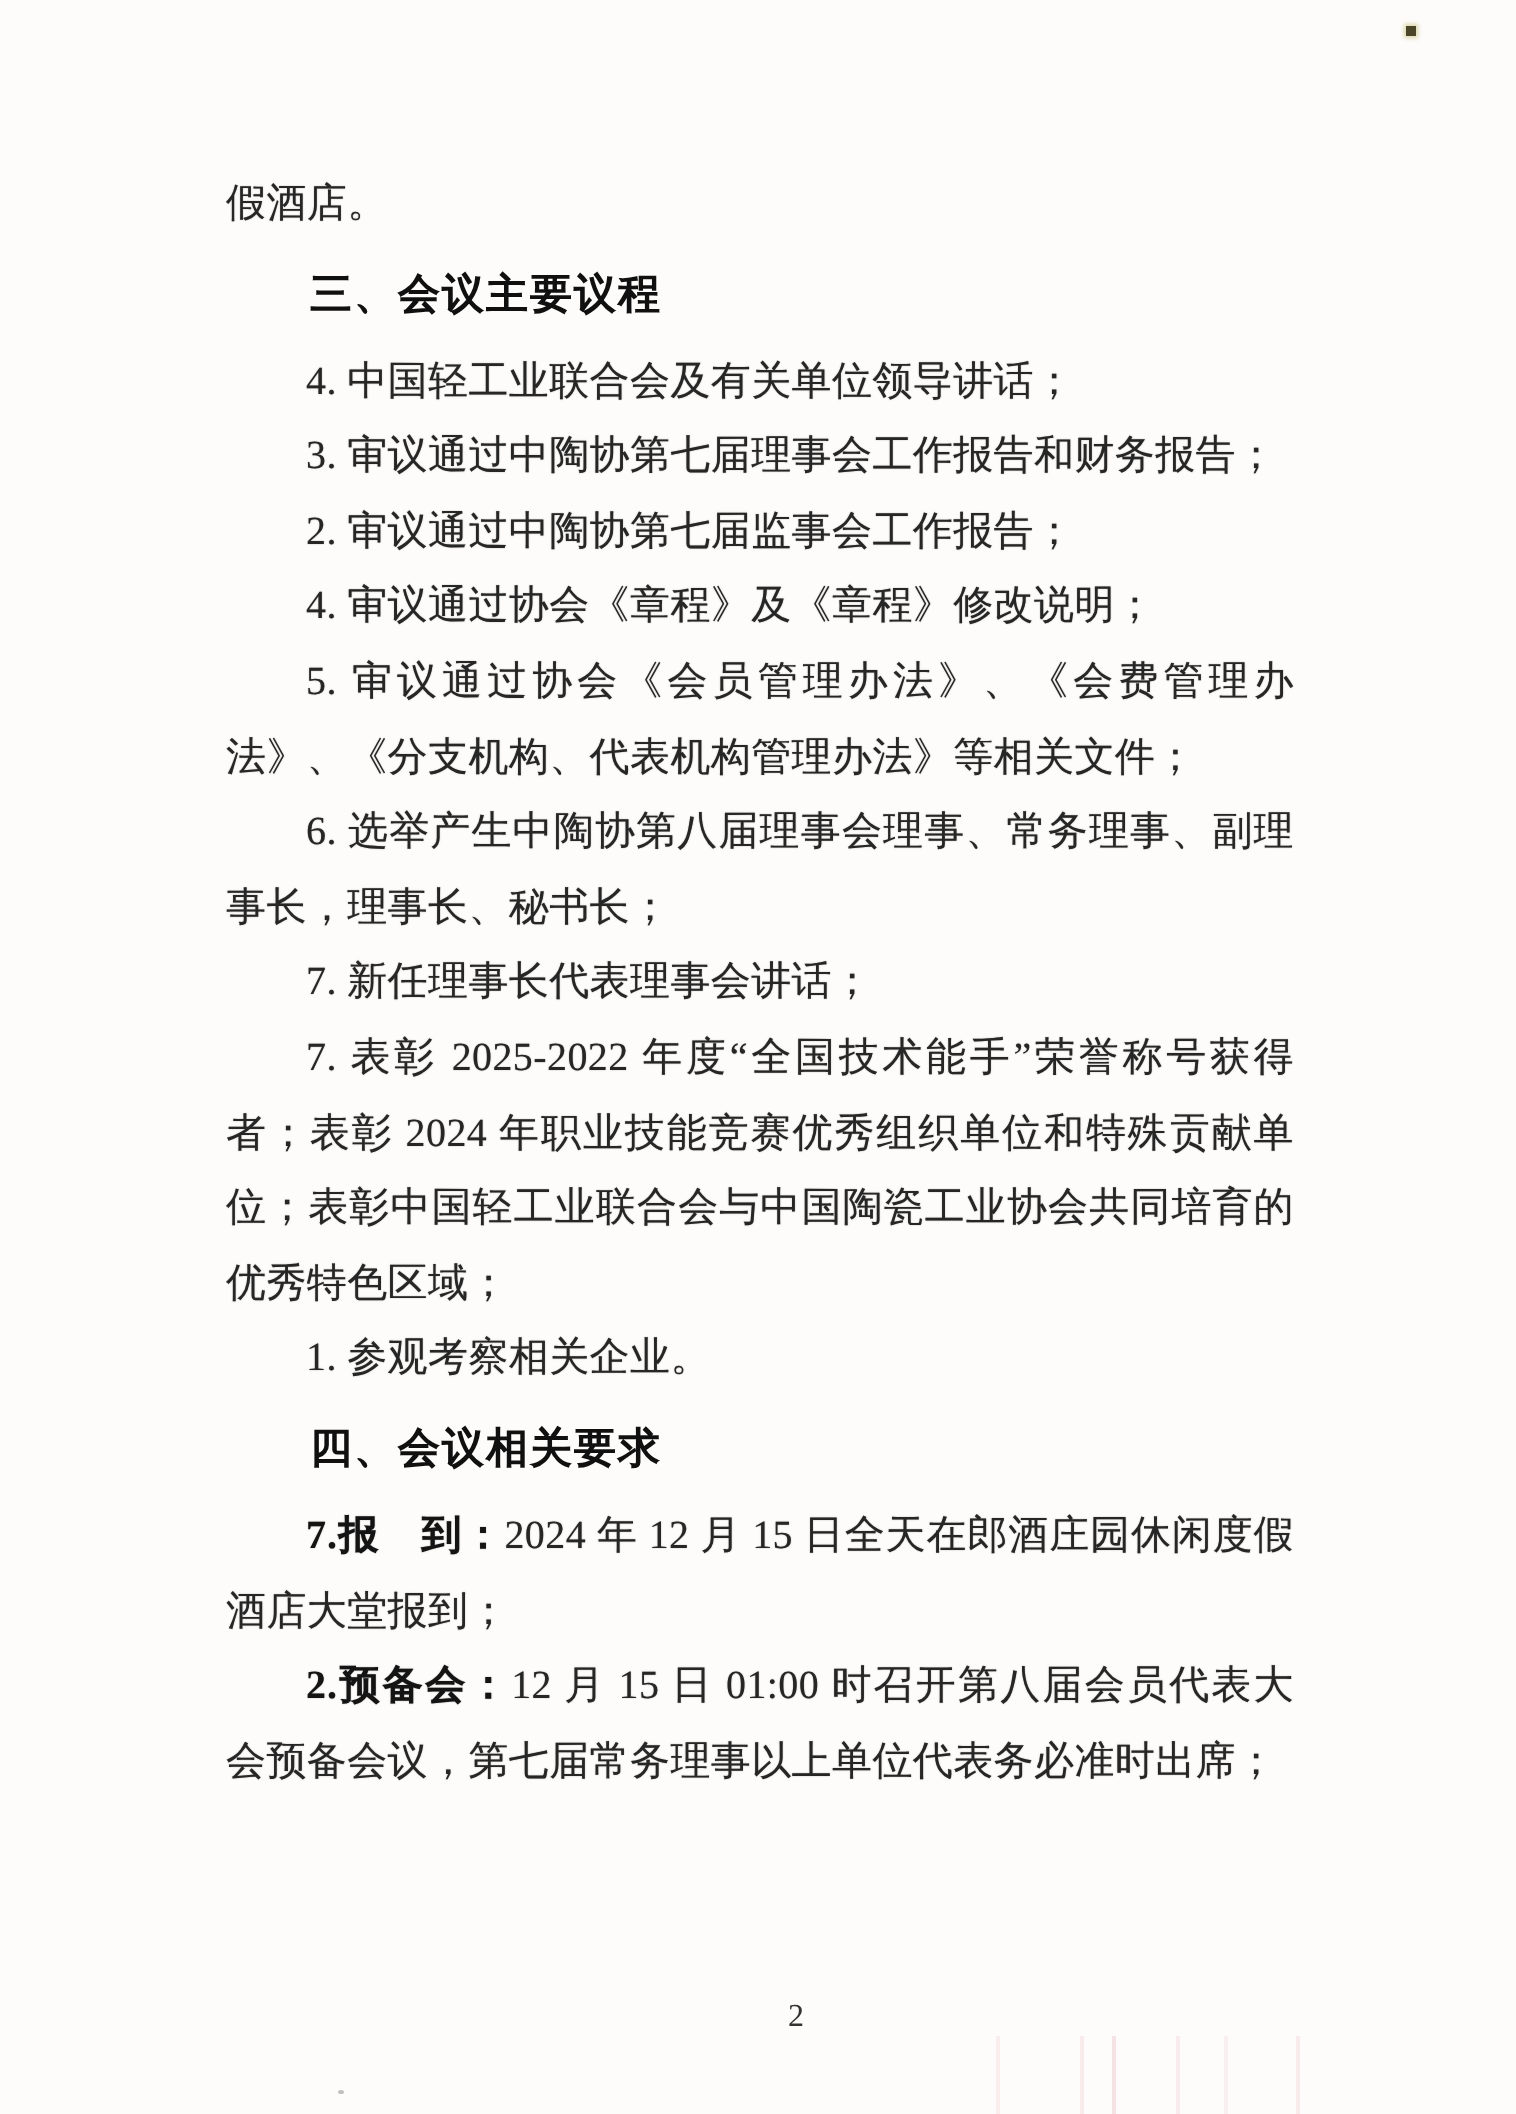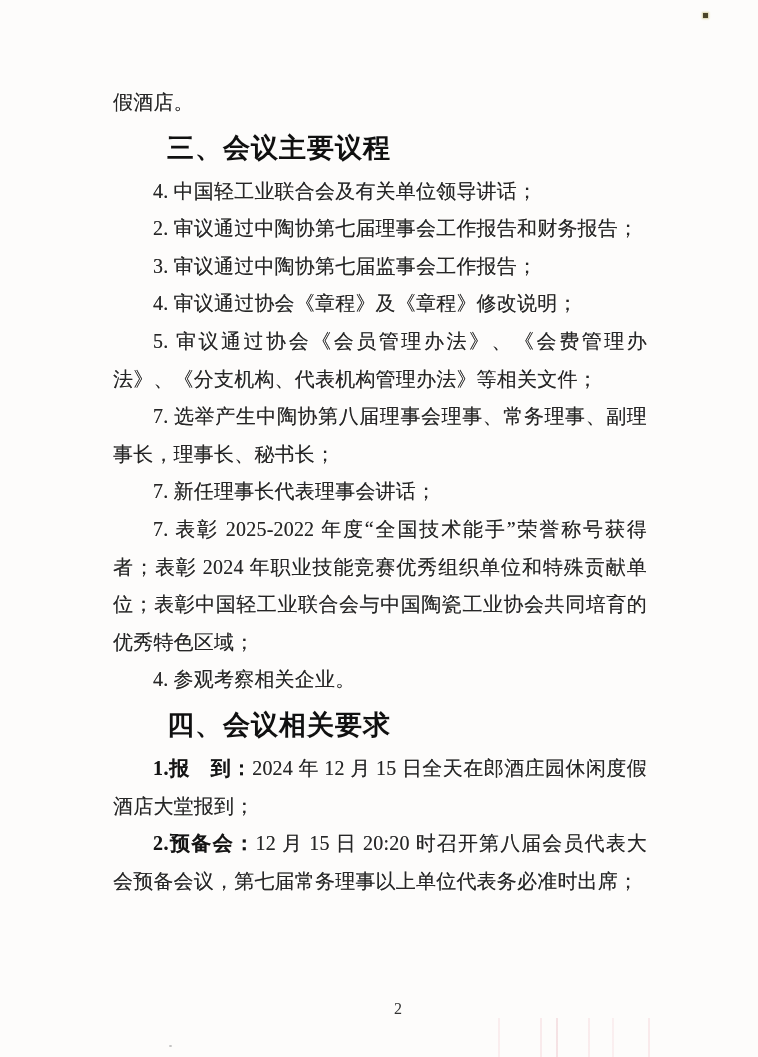--- a/index.html
+++ b/index.html
@@ -30,21 +30,21 @@
     line-height: 37.6px;
     text-align: justify;
     letter-spacing: 0.2px;
     text-shadow: 0 0 0.6px rgba(40,40,40,0.55);
   }
   p.indent { text-indent: 2em; }
   p.cont { text-indent: 0; }
   h3.sec-heading {
     margin: 7px 0 6px 0;
     font-family: "Liberation Sans", "DejaVu Sans", sans-serif;
-    font-size: 27px;
+    font-size: 21px;
     font-weight: bold;
     line-height: 38px;
     text-indent: 2em;
     color: #101010;
     letter-spacing: 1px;
   }
   .lead {
     font-weight: bold;
     color: #141414;
     letter-spacing: 0.5px;
@@ -105,34 +105,34 @@
 
 <div class="page">
 
   <div class="content">
 
     <p class="body cont">假酒店。</p>
 
     <h3 class="sec-heading">三、会议主要议程</h3>
 
     <p class="body indent">4. 中国轻工业联合会及有关单位领导讲话；</p>
-    <p class="body indent">2. 审议通过中陶协第七届理事会工作报告和财务报告；</p>
-    <p class="body indent">3. 审议通过中陶协第七届监事会工作报告；</p>
+    <p class="body indent">3. 审议通过中陶协第七届理事会工作报告和财务报告；</p>
+    <p class="body indent">2. 审议通过中陶协第七届监事会工作报告；</p>
     <p class="body indent">4. 审议通过协会《章程》及《章程》修改说明；</p>
     <p class="body indent">5. 审议通过协会《会员管理办法》、《会费管理办法》、《分支机构、代表机构管理办法》等相关文件；</p>
-    <p class="body indent">7. 选举产生中陶协第八届理事会理事、常务理事、副理事长，理事长、秘书长；</p>
+    <p class="body indent">6. 选举产生中陶协第八届理事会理事、常务理事、副理事长，理事长、秘书长；</p>
     <p class="body indent">7. 新任理事长代表理事会讲话；</p>
     <p class="body indent">7. 表彰 2025-2022 年度“全国技术能手”荣誉称号获得者；表彰 2024 年职业技能竞赛优秀组织单位和特殊贡献单位；表彰中国轻工业联合会与中国陶瓷工业协会共同培育的优秀特色区域；</p>
-    <p class="body indent">4. 参观考察相关企业。</p>
+    <p class="body indent">1. 参观考察相关企业。</p>
 
     <h3 class="sec-heading">四、会议相关要求</h3>
 
-    <p class="body indent"><span class="lead">1.报　到：</span><span>2024 年 12 月 15 日全天在郎酒庄园休闲度假酒店大堂报到；</span></p>
+    <p class="body indent"><span class="lead">7.报　到：</span><span>2024 年 12 月 15 日全天在郎酒庄园休闲度假酒店大堂报到；</span></p>
 
-    <p class="body indent"><span class="lead">2.预备会：</span><span>12 月 15 日 20:20 时召开第八届会员代表大会预备会议，第七届常务理事以上单位代表务必准时出席；</span></p>
+    <p class="body indent"><span class="lead">2.预备会：</span><span>12 月 15 日 01:00 时召开第八届会员代表大会预备会议，第七届常务理事以上单位代表务必准时出席；</span></p>
 
 
   </div>
 
   <div class="page-number">2</div>
 
   <div class="speck"></div>
   <div class="dot-artifact"></div>
   <div class="streaks"></div>
 

